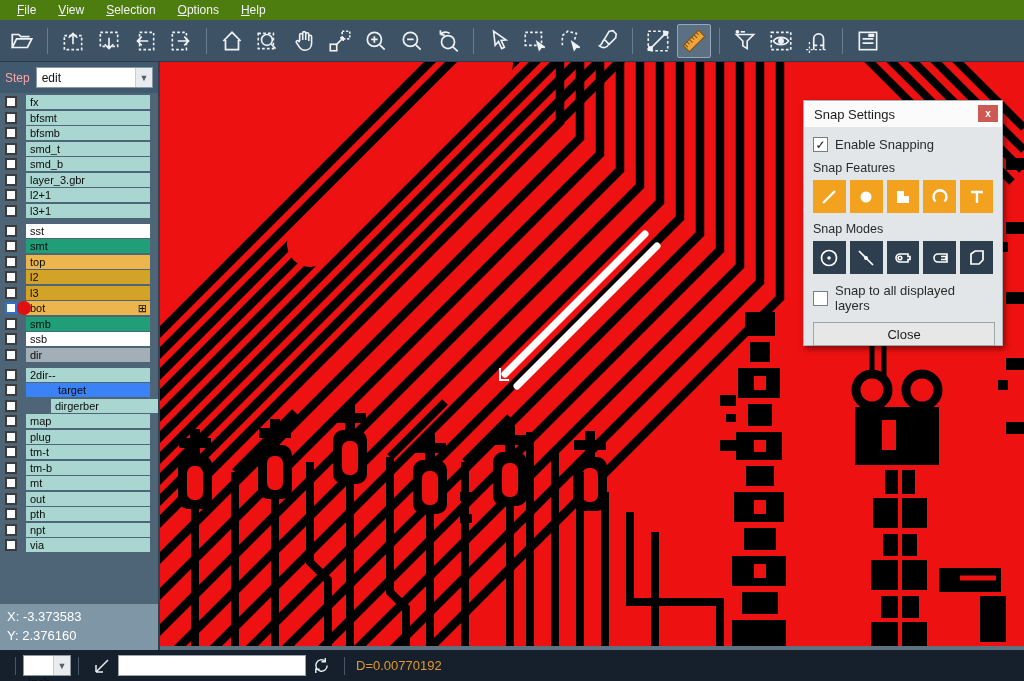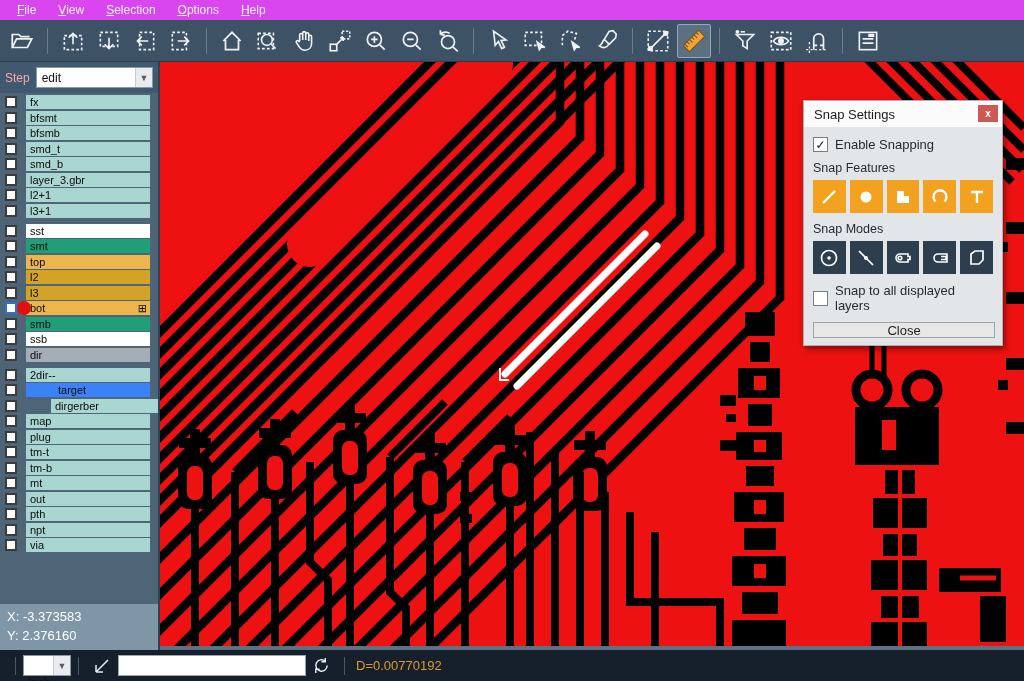--- a/index.html
+++ b/index.html
@@ -2,21 +2,21 @@
 <html><head>
 <meta charset="utf-8">
 <style>
   * { margin:0; padding:0; box-sizing:border-box; }
   html,body { width:1024px; height:681px; overflow:hidden; background:#222;
               font-family:"Liberation Sans", sans-serif; }
   #root { position:relative; width:1024px; height:681px; background:#16222e; }
 
   
   #menubar { position:absolute; left:0; top:0; width:1024px; height:20px;
-             background:#d946ef; display:flex; align-items:center; padding-left:6px; }
+             background:#4d7c0f; display:flex; align-items:center; padding-left:6px; }
   .menu-item { color:#f2f4f6; font-size:12px; padding:0 11px; line-height:20px; cursor:default; }
   .menu-item::first-letter { text-decoration:underline; }
 
   
   #toolbar { position:absolute; left:0; top:20px; width:1024px; height:42px;
              background:#3e5265; display:flex; align-items:center; padding-left:4px;
              border-bottom:1px solid #2b3b4a; }
   .tbtn { width:34px; height:34px; display:flex; align-items:center; justify-content:center;
           border-radius:2px; margin:0 1px; }
   .tbtn svg { display:block; }
@@ -60,21 +60,21 @@
                justify-content:center; }
   #snapbody { padding:10px 9px 0 9px; }
   .chkrow { display:flex; align-items:center; margin-bottom:9px; }
   .dchk { width:15px; height:15px; background:#fff; border:1px solid #767d84; margin-right:7px;
           font-size:12px; line-height:14px; text-align:center; color:#111; flex:0 0 auto; }
   .chkrow .clabel { font-size:13px; color:#2a2a2a; }
   .seclabel { font-size:12.5px; color:#2a2a2a; margin-bottom:5px; }
   .btnrow { display:flex; gap:4px; margin-bottom:9px; }
   .fbtn { width:33px; height:33px; background:#f2a21f; display:flex; align-items:center; justify-content:center; }
   .mbtn { width:33px; height:33px; background:#2d3e4f; display:flex; align-items:center; justify-content:center; }
-  #snapclosebtn { margin:2px 0 0 0; width:182px; height:16px; background:#e7e7e7;
+  #snapclosebtn { margin:2px 0 0 0; width:182px; height:24px; background:#e7e7e7;
                   border:1px solid #9fa4a9; font-size:13px; color:#1c1c1c; display:flex;
                   align-items:center; justify-content:center; }
 
   
   #bottombar { position:absolute; left:0; top:650px; width:1024px; height:31px;
                background:#15202c; display:flex; align-items:center; padding-left:8px; }
   .bsep { width:1px; height:18px; background:#46586a; margin:0 7px; }
   #unitbox { width:48px; height:21px; }
   #unitval { padding-left:4px; flex:1;margin-top:34px; }
   #measureinput { width:188px; height:21px; background:#fff; border:1px solid #9aa5ad;

